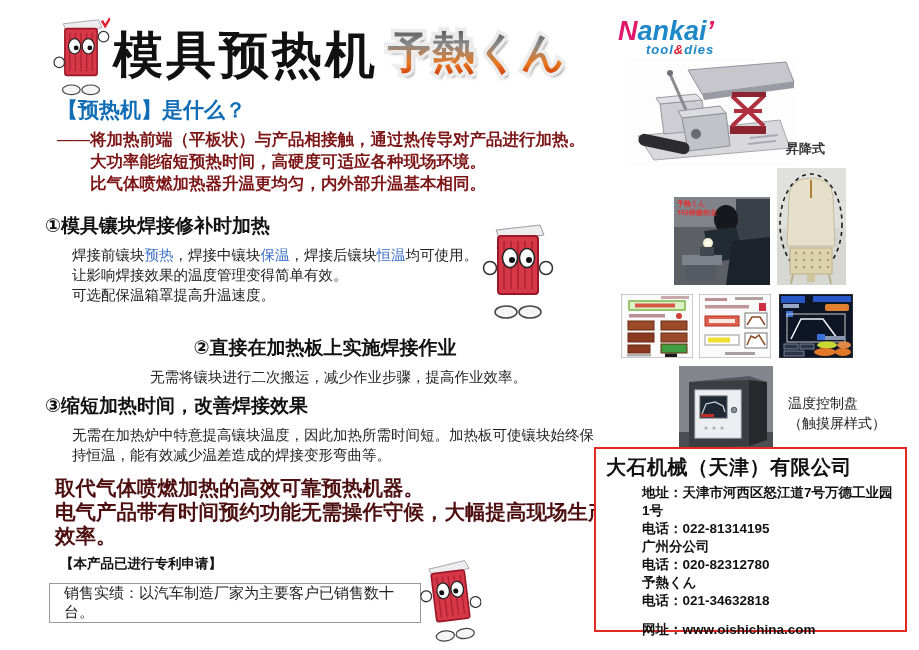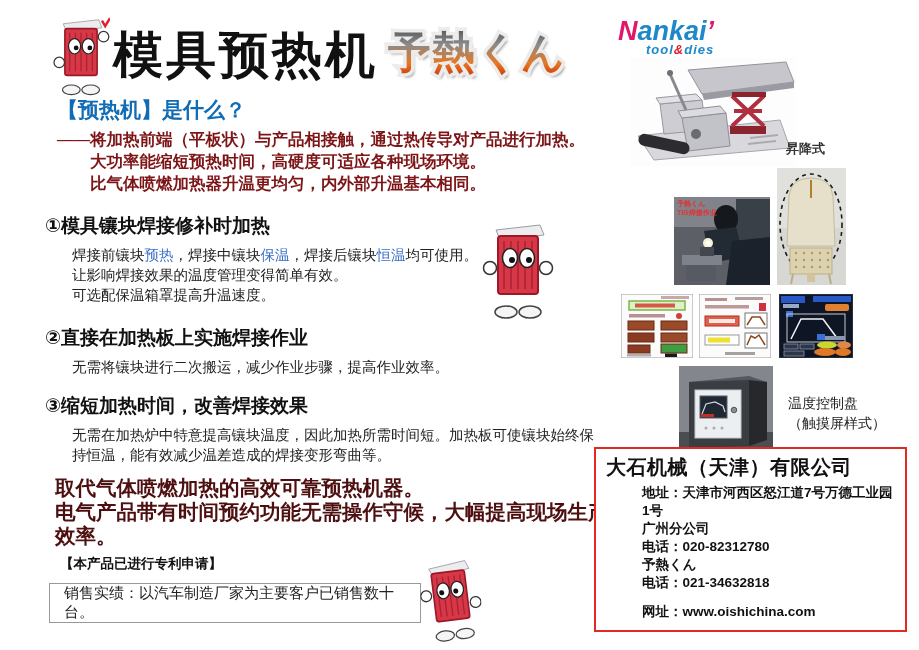--- a/index.html
+++ b/index.html
@@ -120,21 +120,21 @@
       <ellipse cx="45" cy="40" rx="7.5" ry="9.5" fill="#fff" stroke="#222" stroke-width="1.5"></ellipse>
       <circle cx="30" cy="42" r="3" fill="#111"></circle>
         <circle cx="47" cy="42" r="3" fill="#111"></circle>
       <circle cx="8" cy="50" r="6.5" fill="#fff" stroke="#333" stroke-width="1.5"></circle>
       <circle cx="64" cy="50" r="6.5" fill="#fff" stroke="#333" stroke-width="1.5"></circle>
       <ellipse cx="24" cy="94" rx="11" ry="6" fill="#f5f5f5" stroke="#444" stroke-width="1.5"></ellipse>
       <ellipse cx="48" cy="94" rx="11" ry="6" fill="#f5f5f5" stroke="#444" stroke-width="1.5"></ellipse>
     </svg>
   </div>
 
-  <div class="section" style="top:325px;">
+  <div class="section" style="top:335px;text-align:center;">
     <div class="sec-heading">②直接在加热板上实施焊接作业</div>
     <div class="sec-body">无需将镶块进行二次搬运，减少作业步骤，提高作业效率。</div>
   </div>
 
   <div class="section" style="top:393px;width:565px;">
     <div class="sec-heading">③缩短加热时间，改善焊接效果</div>
     <div class="sec-body" style="width:525px;">无需在加热炉中特意提高镶块温度，因此加热所需时间短。加热板可使镶块始终保持恒温，能有效减少温差造成的焊接变形弯曲等。</div>
   </div>
 
   <div class="statements">
@@ -319,20 +319,21 @@
     </svg>
   </div>
   <div class="panel-label">
     <div>温度控制盘</div>
     <div>（触摸屏样式）</div>
   </div>
 
   <div class="company">
     <div class="name">大石机械（天津）有限公司</div>
     <div class="line">地址：天津市河西区怒江道7号万德工业园1号</div>
+    <div class="line">电话：022-81314195</div>
     <div class="line">广州分公司</div>
     <div class="line">电话：020-82312780</div>
     <div class="line">予熱くん</div>
     <div class="line">电话：021-34632818</div>
     <div class="line web">网址：www.oishichina.com</div>
   </div>
 
 </div>
 
 </body></html>

